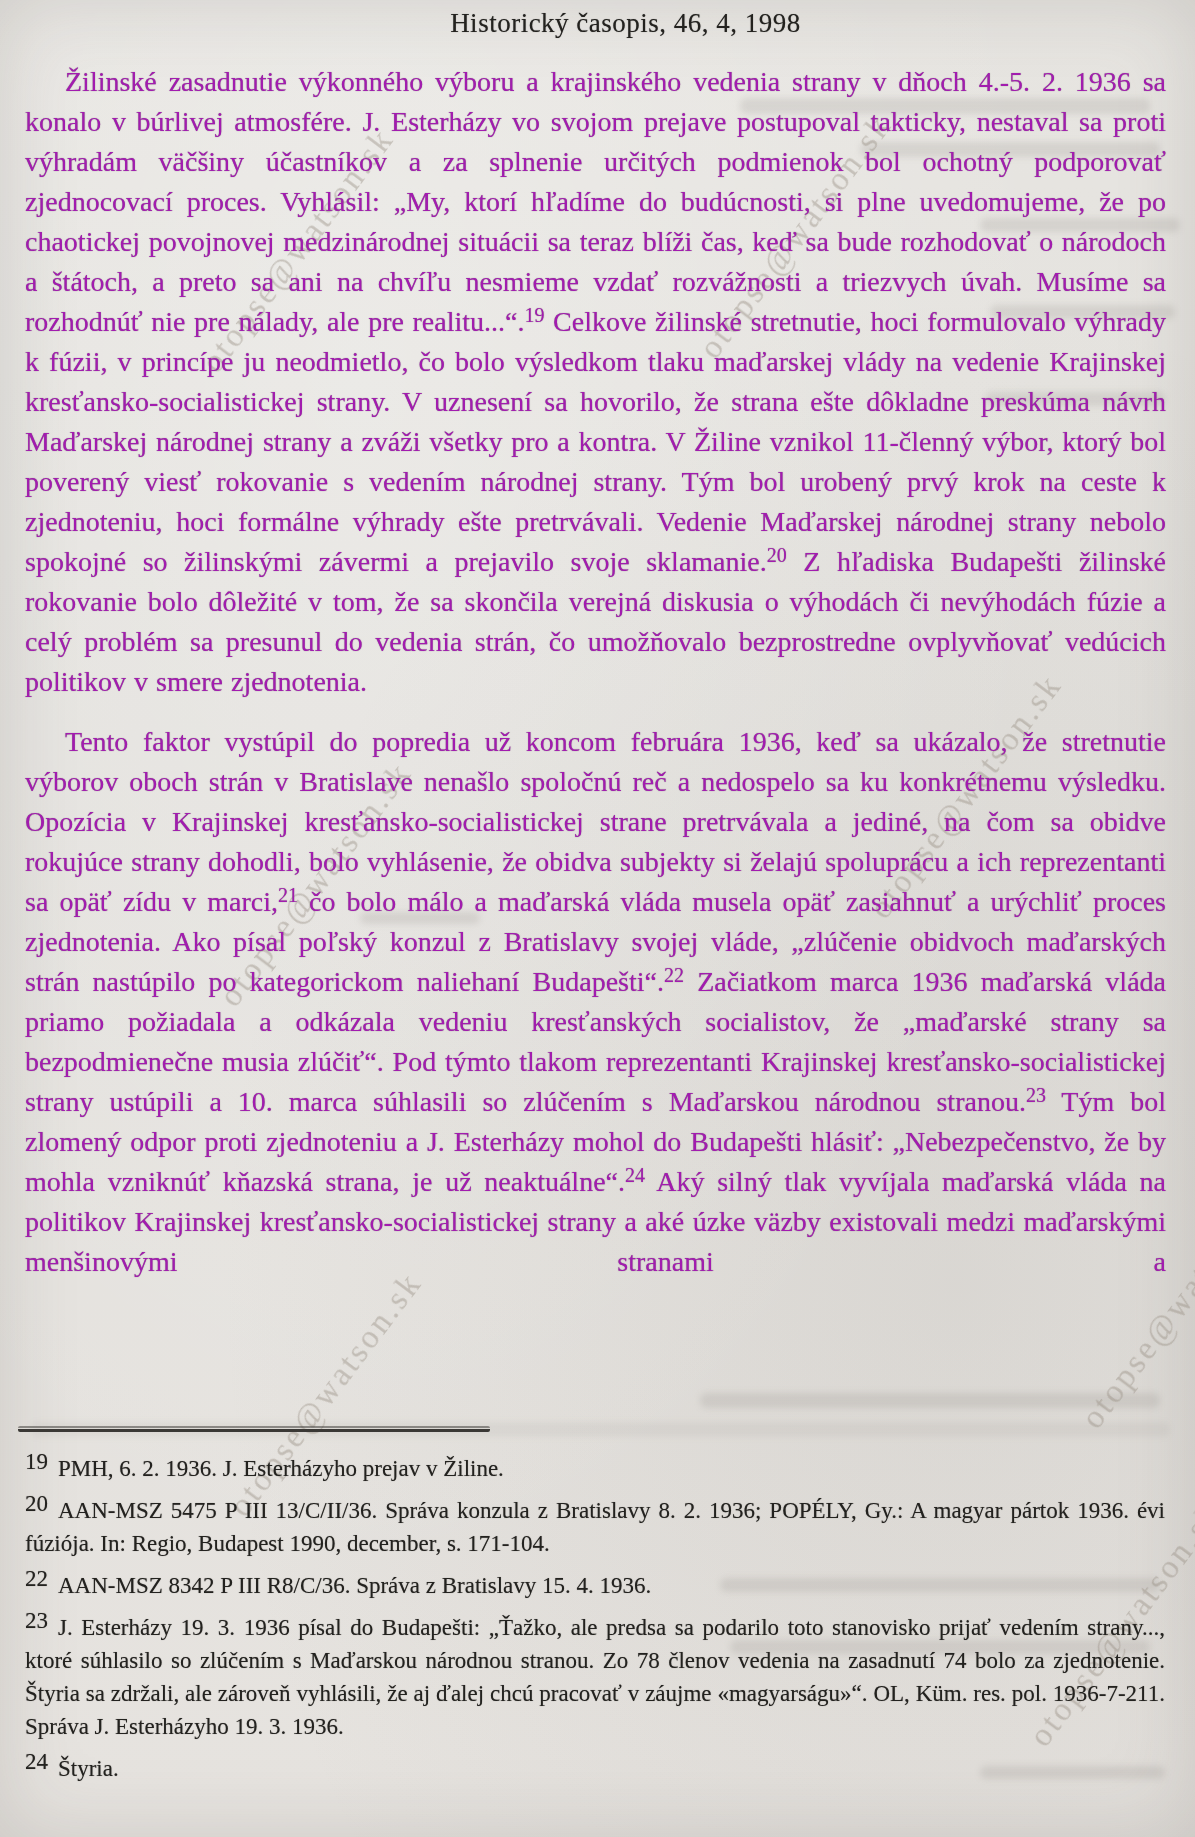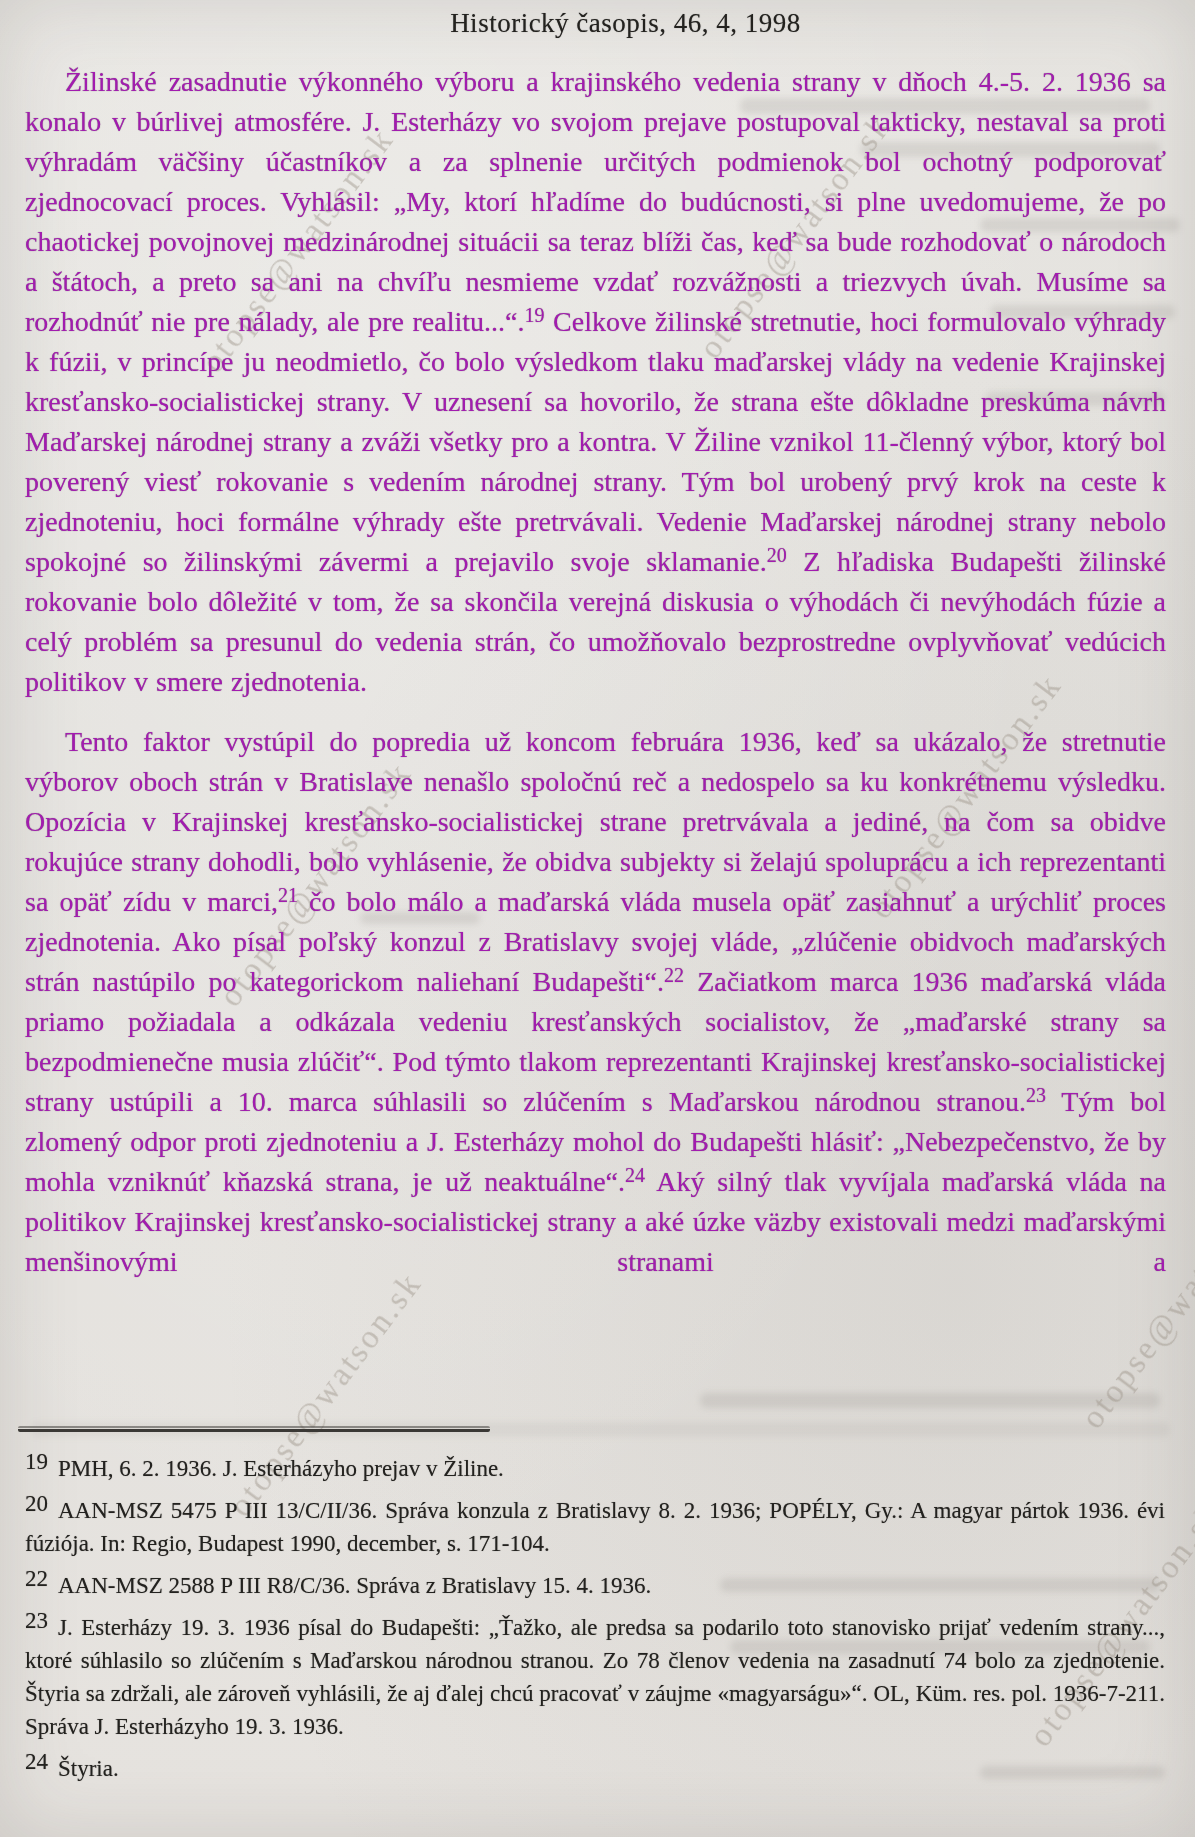--- a/index.html
+++ b/index.html
@@ -139,18 +139,18 @@
   <div class="article">
       <p>Žilinské zasadnutie výkonného výboru a krajinského vedenia strany v dňoch 4.-5. 2. 1936 sa konalo v búrlivej atmosfére. J. Esterházy vo svojom prejave postupoval takticky, nestaval sa proti výhradám väčšiny účastníkov a za splnenie určitých podmienok bol ochotný podporovať zjednocovací proces. Vyhlásil: „My, ktorí hľadíme do budúcnosti, si plne uvedomujeme, že po chaotickej povojnovej medzinárodnej situácii sa teraz blíži čas, keď sa bude rozhodovať o národoch a štátoch, a preto sa ani na chvíľu nesmieme vzdať rozvážnosti a triezvych úvah. Musíme sa rozhodnúť nie pre nálady, ale pre realitu...“.<sup>19</sup> Celkove žilinské stretnutie, hoci formulovalo výhrady k fúzii, v princípe ju neodmietlo, čo bolo výsledkom tlaku maďarskej vlády na vedenie Krajinskej kresťansko-socialistickej strany. V uznesení sa hovorilo, že strana ešte dôkladne preskúma návrh Maďarskej národnej strany a zváži všetky pro a kontra. V Žiline vznikol 11-členný výbor, ktorý bol poverený viesť rokovanie s vedením národnej strany. Tým bol urobený prvý krok na ceste k zjednoteniu, hoci formálne výhrady ešte pretrvávali. Vedenie Maďarskej národnej strany nebolo spokojné so žilinskými závermi a prejavilo svoje sklamanie.<sup>20</sup> Z hľadiska Budapešti žilinské rokovanie bolo dôležité v tom, že sa skončila verejná diskusia o výhodách či nevýhodách fúzie a celý problém sa presunul do vedenia strán, čo umožňovalo bezprostredne ovplyvňovať vedúcich politikov v smere zjednotenia.</p>
       <p class="continues">Tento faktor vystúpil do popredia už koncom februára 1936, keď sa ukázalo, že stretnutie výborov oboch strán v Bratislave nenašlo spoločnú reč a nedospelo sa ku konkrétnemu výsledku. Opozícia v Krajinskej kresťansko-socialistickej strane pretrvávala a jediné, na čom sa obidve rokujúce strany dohodli, bolo vyhlásenie, že obidva subjekty si želajú spoluprácu a ich reprezentanti sa opäť zídu v marci,<sup>21</sup> čo bolo málo a maďarská vláda musela opäť zasiahnuť a urýchliť proces zjednotenia. Ako písal poľský konzul z Bratislavy svojej vláde, „zlúčenie obidvoch maďarských strán nastúpilo po kategorickom naliehaní Budapešti“.<sup>22</sup> Začiatkom marca 1936 maďarská vláda priamo požiadala a odkázala vedeniu kresťanských socialistov, že „maďarské strany sa bezpodmienečne musia zlúčiť“. Pod týmto tlakom reprezentanti Krajinskej kresťansko-socialistickej strany ustúpili a 10. marca súhlasili so zlúčením s Maďarskou národnou stranou.<sup>23</sup> Tým bol zlomený odpor proti zjednoteniu a J. Esterházy mohol do Budapešti hlásiť: „Nebezpečenstvo, že by mohla vzniknúť kňazská strana, je už neaktuálne“.<sup>24</sup> Aký silný tlak vyvíjala maďarská vláda na politikov Krajinskej kresťansko-socialistickej strany a aké úzke väzby existovali medzi maďarskými menšinovými stranami a</p>
     </div>
 
   <div class="fn-separator"></div>
 
   <div class="footnotes">
       <div class="footnote"><span class="fn-num">19</span><span>PMH, 6. 2. 1936. J. Esterházyho prejav v Žiline.</span></div>
       <div class="footnote"><span class="fn-num">20</span><span>AAN-MSZ 5475 P III 13/C/II/36. Správa konzula z Bratislavy 8. 2. 1936; POPÉLY, Gy.: A magyar pártok 1936. évi fúziója. In: Regio, Budapest 1990, december, s. 171-104.</span></div>
-      <div class="footnote"><span class="fn-num">22</span><span>AAN-MSZ 2588 P III R8/C/36. Správa z Bratislavy 15. 4. 1936.</span></div>
+      <div class="footnote"><span class="fn-num">22</span><span>AAN-MSZ 8342 P III R8/C/36. Správa z Bratislavy 15. 4. 1936.</span></div>
       <div class="footnote"><span class="fn-num">23</span><span>J. Esterházy 19. 3. 1936 písal do Budapešti: „Ťažko, ale predsa sa podarilo toto stanovisko prijať vedením strany..., ktoré súhlasilo so zlúčením s Maďarskou národnou stranou. Zo 78 členov vedenia na zasadnutí 74 bolo za zjednotenie. Štyria sa zdržali, ale zároveň vyhlásili, že aj ďalej chcú pracovať v záujme «magyarságu»“. OL, Küm. res. pol. 1936-7-211. Správa J. Esterházyho 19. 3. 1936.</span></div>
       <div class="footnote"><span class="fn-num">24</span><span>Štyria.</span></div>
     </div>
 
 </div>
 
 </body></html>

